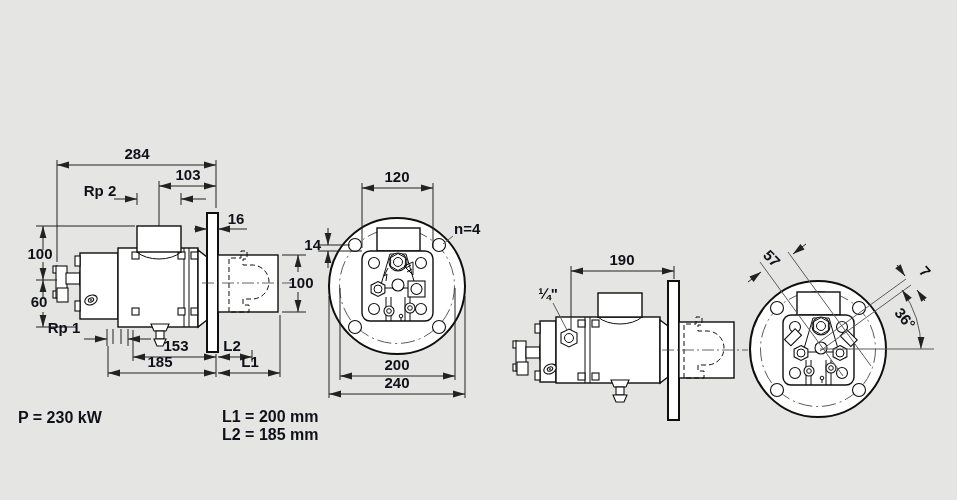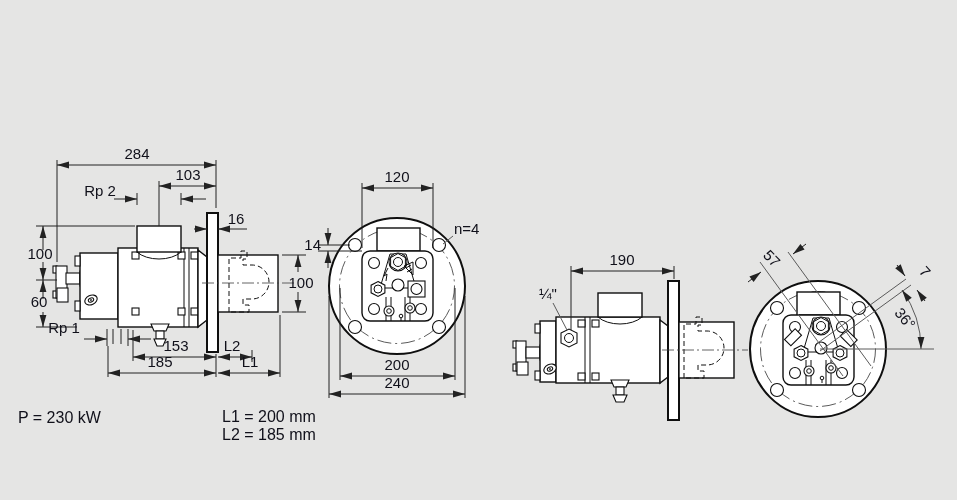--- a/index.html
+++ b/index.html
@@ -1,17 +1,17 @@
 <!DOCTYPE html>
 <html><head>
 <meta charset="utf-8">
 <style>
   html,body{margin:0;padding:0;background:#e5e5e4;}
   .stage{position:relative;width:957px;height:500px;background:#e5e5e4;overflow:hidden;
-         font-family:"Liberation Sans",sans-serif;}
+         font-family:"Liberation Sans",sans-serif;font-weight:bold;}
   svg text{font-family:"Liberation Sans",sans-serif;font-size:15px;fill:#10101a;}
   svg text.big{font-size:16px;}
   .o2{fill:#ffffff;stroke:#0f0f0f;stroke-width:2;}
   .o{fill:#ffffff;stroke:#0f0f0f;stroke-width:1.4;}
   .os{fill:#ffffff;stroke:#0f0f0f;stroke-width:1.1;}
   .t{fill:none;stroke:#0f0f0f;stroke-width:1;}
   .hid{fill:none;stroke:#101010;stroke-width:1;stroke-dasharray:5 3;}
   .cl{fill:none;stroke:#3c3c3c;stroke-width:.8;stroke-dasharray:12 3 2 3;}
   .bc{fill:none;stroke:#474747;stroke-width:.9;stroke-dasharray:14 4 2 4;}
   .d{fill:none;stroke:#222;stroke-width:1;}

